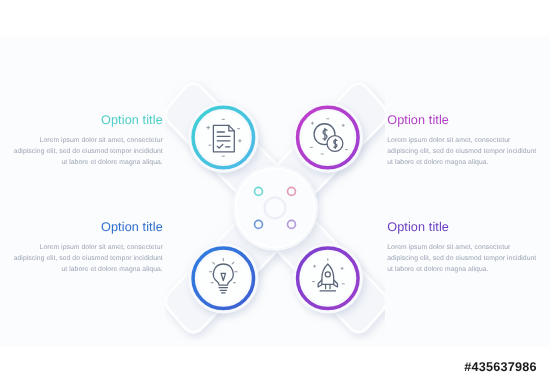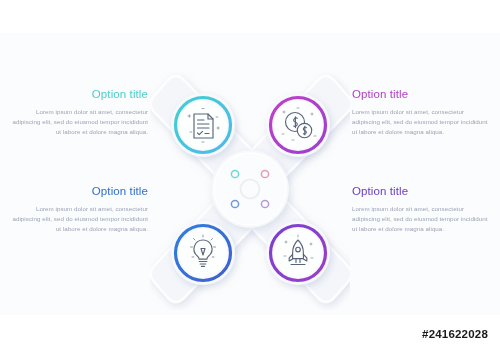--- a/index.html
+++ b/index.html
@@ -20,20 +20,21 @@
     top: 33px;
     width: 500px;
     height: 282px;
     background: #fbfcfd;
   }
 
   
   .text-block {
     position: absolute;
     width: 140px;
+    margin-top: 16px;
   }
   .text-block.left  { text-align: right; }
   .text-block.right { text-align: left;  }
 
   .tb-tl { left: 8px;   top: 55px; }
   .tb-tr { left: 352px; top: 55px; }
   .tb-bl { left: 8px;   top: 152px; }
   .tb-br { left: 352px; top: 152px; }
 
   .opt-title {
@@ -279,13 +280,13 @@
 
         <circle cx="85" cy="104" r="3.6" fill="none" stroke="#6fd8d4" stroke-width="1.5"></circle>
         <circle cx="115" cy="104" r="3.6" fill="none" stroke="#e59ab8" stroke-width="1.5"></circle>
         <circle cx="85" cy="134" r="3.6" fill="none" stroke="#6f9ad8" stroke-width="1.5"></circle>
         <circle cx="115" cy="134" r="3.6" fill="none" stroke="#b49ad8" stroke-width="1.5"></circle>
       </g>
     </svg>
   </div>
 </div>
 
-<div class="watermark">#241622028</div>
+<div class="watermark">#435637986</div>
 
 </body></html>

